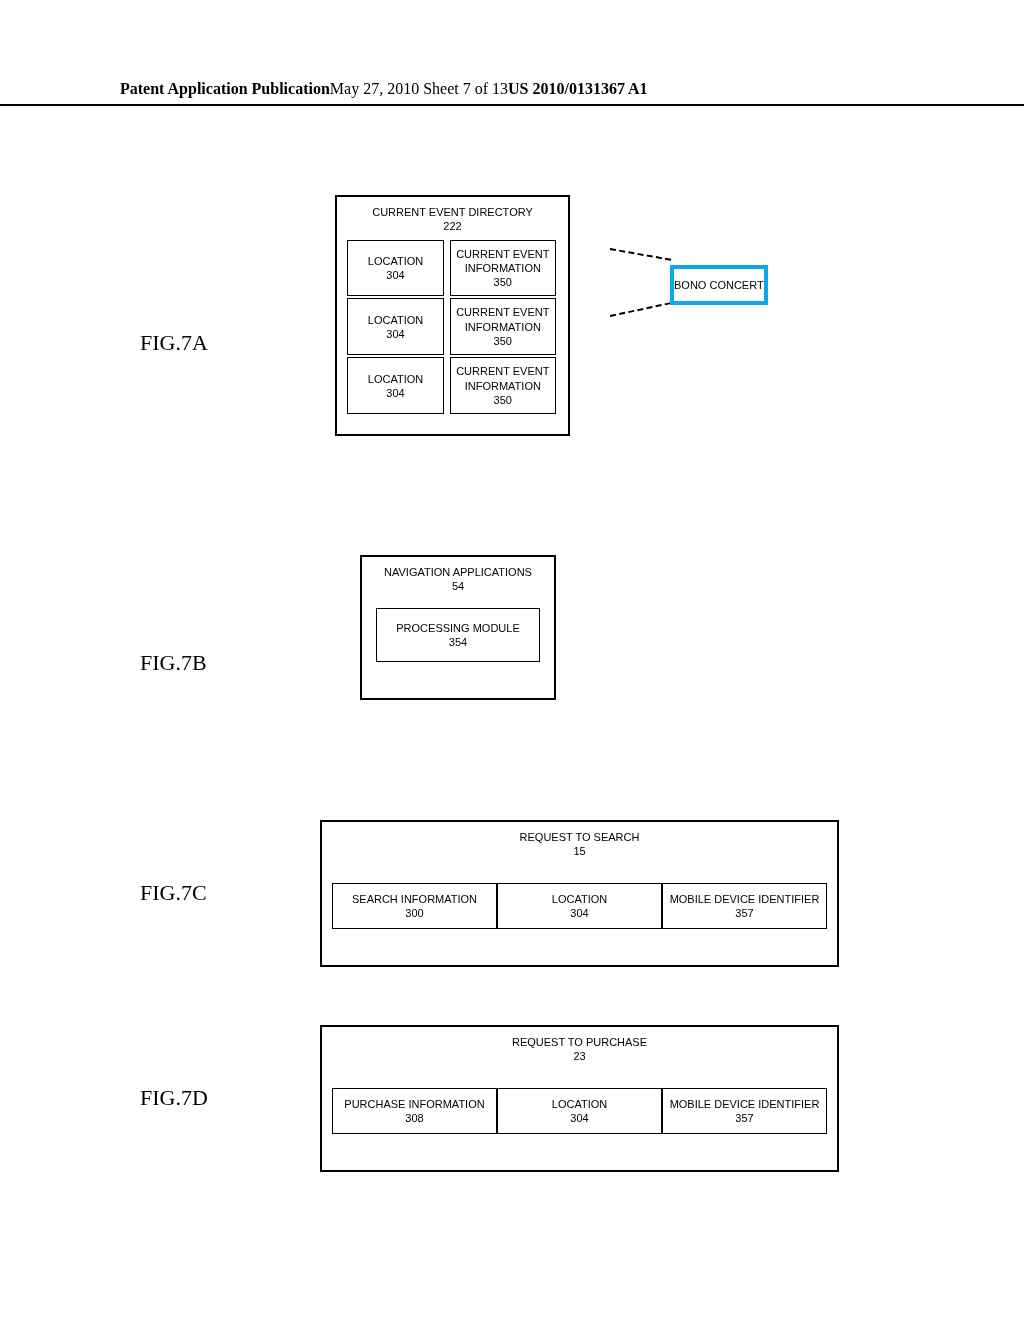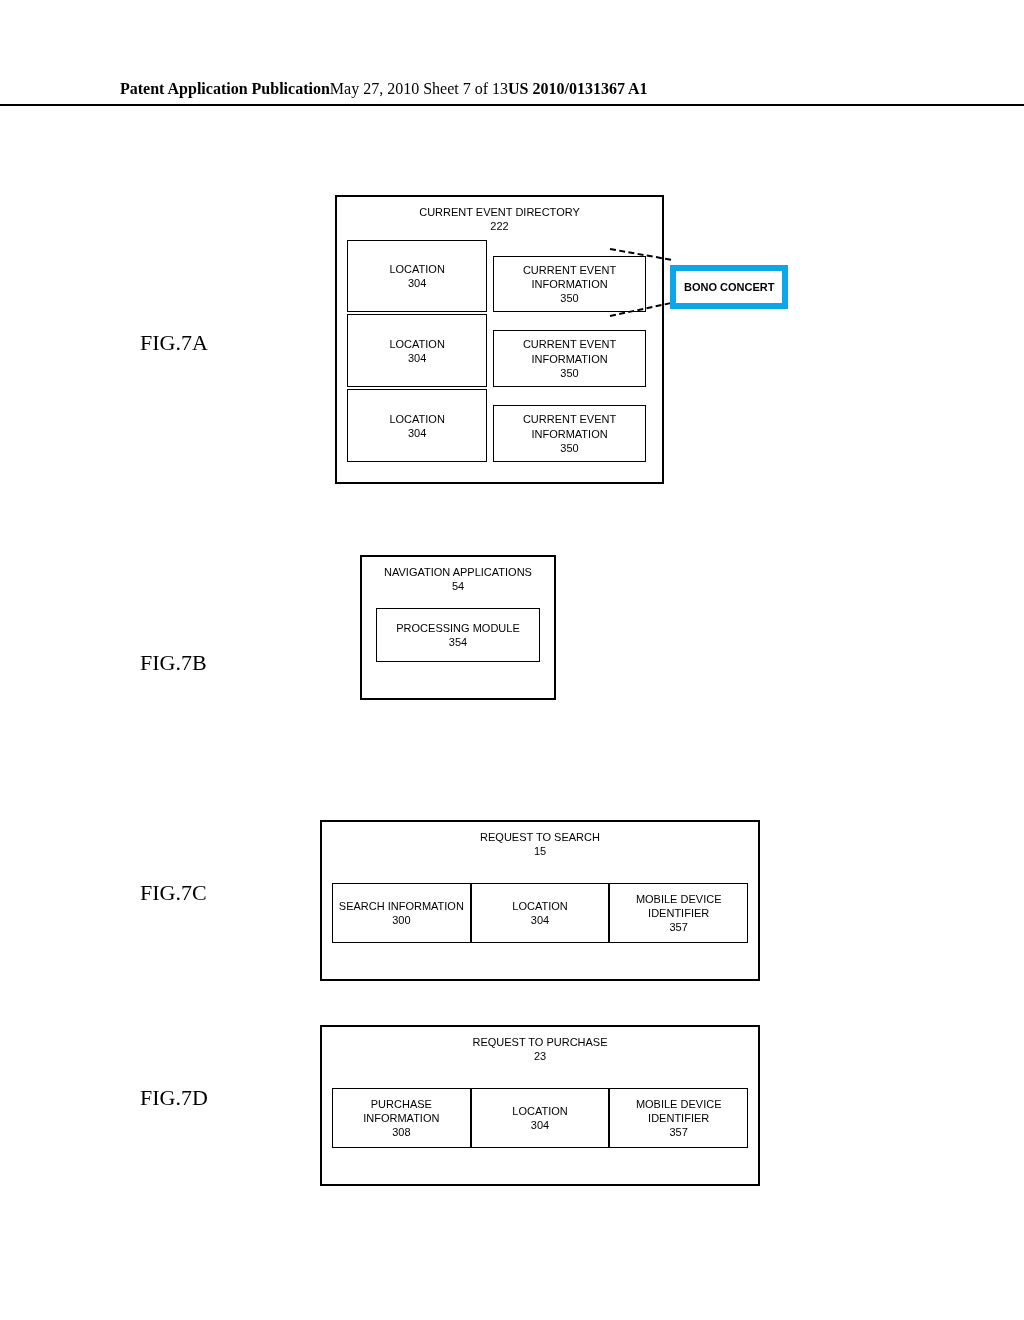--- a/index.html
+++ b/index.html
@@ -35,44 +35,43 @@
   }
   .figA-label { top: 330px; left: 140px; }
   .figB-label { top: 650px; left: 140px; }
   .figC-label { top: 880px; left: 140px; text-align: right; }
   .figD-label { top: 1085px; left: 140px; }
 
   
   .figA {
     position: absolute;
     top: 195px; left: 335px;
-    width: 329px;
+    width: 235px;
     border: 2px solid #000;
     text-align: center;
     font-size: 11px;
   }
   .figA-title { padding: 8px 4px 6px; line-height: 1.3; }
   .figA-rows { display: flex; flex-direction: column; gap: 2px; padding: 0 10px 20px; }
   .figA-row { display: flex; gap: 6px; }
   .figA-cell {
     border: 1.5px solid #000;
     padding: 6px 4px;
     display: flex; align-items: center; justify-content: center;
     line-height: 1.3;
   }
   .figA-loc { flex: 0 0 46%; }
-  .figA-evt { flex: 0 0 50%; margin-top: 16px; }
+  .figA-evt { flex: 0 0 50%; }
 
   .figA-callout {
     position: absolute;
     top: 265px; left: 670px;
-    border: 6px solid #0ea5e9;
-    padding: 10px 8px;
-    font-size: 11px;
-    font-weight: bold;
+    border: 4px solid #0ea5e9;
+    padding: 10px 0;
+    font-size: 11px;
   }
   .dash1, .dash2 { position: absolute; border-top: 2px dashed #000; height: 0; }
   .dash1 { top: 248px; left: 610px; width: 62px; transform: rotate(10deg); transform-origin: left; }
   .dash2 { top: 315px; left: 610px; width: 62px; transform: rotate(-12deg); transform-origin: left; }
 
   
   .figB {
     position: absolute;
     top: 555px; left: 360px;
     width: 196px;
@@ -86,21 +85,21 @@
     border: 1.5px solid #000;
     margin: 4px 14px 14px;
     padding: 12px 6px;
     line-height: 1.3;
   }
 
   
   .figWide {
     position: absolute;
     left: 320px;
-    width: 440px;
+    width: 519px;
     border: 2px solid #000;
     text-align: center;
     font-size: 11px;
     padding-bottom: 20px;
   }
   .figC { top: 820px; }
   .figD { top: 1025px; }
   .figWide-title { padding: 8px 4px 8px; line-height: 1.3; }
   .figWide-row { display: flex; gap: 0; padding: 16px 10px; }
   .figWide-cell {

